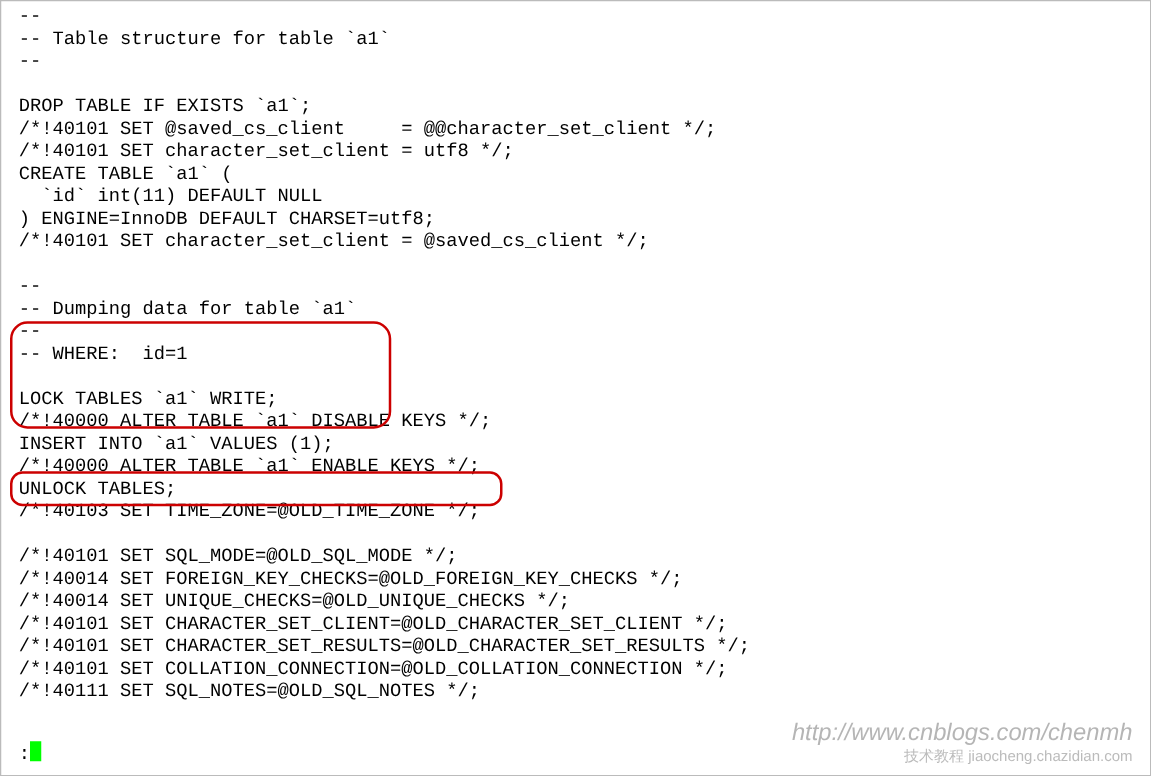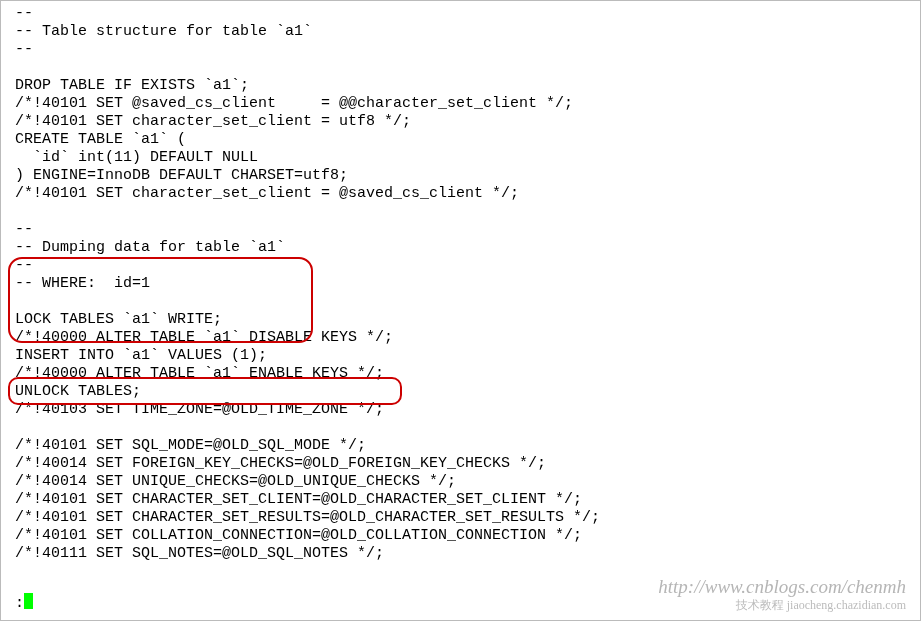--- a/index.html
+++ b/index.html
@@ -41,32 +41,32 @@
     width: 9px;
     height: 16px;
     background: #00ff00;
     vertical-align: -2px;
   }
   .watermark1 {
     position: absolute;
     right: 14px;
     bottom: 24px;
     color: rgba(120,120,120,0.55);
-    font-family: Liberation Serif, serif;
+    font-family: Liberation Sans, sans-serif;
     font-size: 19px;
     font-style: italic;
     text-shadow: 0 0 2px #fff;
     pointer-events: none;
   }
   .watermark2 {
     position: absolute;
     right: 14px;
     bottom: 6px;
     color: rgba(120,120,120,0.5);
-    font-family: Liberation Serif, serif;
+    font-family: Liberation Sans, sans-serif;
     font-size: 12px;
     pointer-events: none;
   }
 </style>
 </head>
 <body>
 
 <div class="page" id="code-container"><span class="line">--</span><span class="line">-- Table structure for table `a1`</span><span class="line">--</span><span class="line"></span><span class="line">DROP TABLE IF EXISTS `a1`;</span><span class="line">/*!40101 SET @saved_cs_client     = @@character_set_client */;</span><span class="line">/*!40101 SET character_set_client = utf8 */;</span><span class="line">CREATE TABLE `a1` (</span><span class="line">  `id` int(11) DEFAULT NULL</span><span class="line">) ENGINE=InnoDB DEFAULT CHARSET=utf8;</span><span class="line">/*!40101 SET character_set_client = @saved_cs_client */;</span><span class="line"></span><span class="line">--</span><span class="line">-- Dumping data for table `a1`</span><span class="line">--</span><span class="line">-- WHERE:  id=1</span><span class="line"></span><span class="line">LOCK TABLES `a1` WRITE;</span><span class="line">/*!40000 ALTER TABLE `a1` DISABLE KEYS */;</span><span class="line">INSERT INTO `a1` VALUES (1);</span><span class="line">/*!40000 ALTER TABLE `a1` ENABLE KEYS */;</span><span class="line">UNLOCK TABLES;</span><span class="line">/*!40103 SET TIME_ZONE=@OLD_TIME_ZONE */;</span><span class="line"></span><span class="line">/*!40101 SET SQL_MODE=@OLD_SQL_MODE */;</span><span class="line">/*!40014 SET FOREIGN_KEY_CHECKS=@OLD_FOREIGN_KEY_CHECKS */;</span><span class="line">/*!40014 SET UNIQUE_CHECKS=@OLD_UNIQUE_CHECKS */;</span><span class="line">/*!40101 SET CHARACTER_SET_CLIENT=@OLD_CHARACTER_SET_CLIENT */;</span><span class="line">/*!40101 SET CHARACTER_SET_RESULTS=@OLD_CHARACTER_SET_RESULTS */;</span><span class="line">/*!40101 SET COLLATION_CONNECTION=@OLD_COLLATION_CONNECTION */;</span><span class="line">/*!40111 SET SQL_NOTES=@OLD_SQL_NOTES */;</span></div>
 
 <div id="hl1" class="hl-box"></div>

